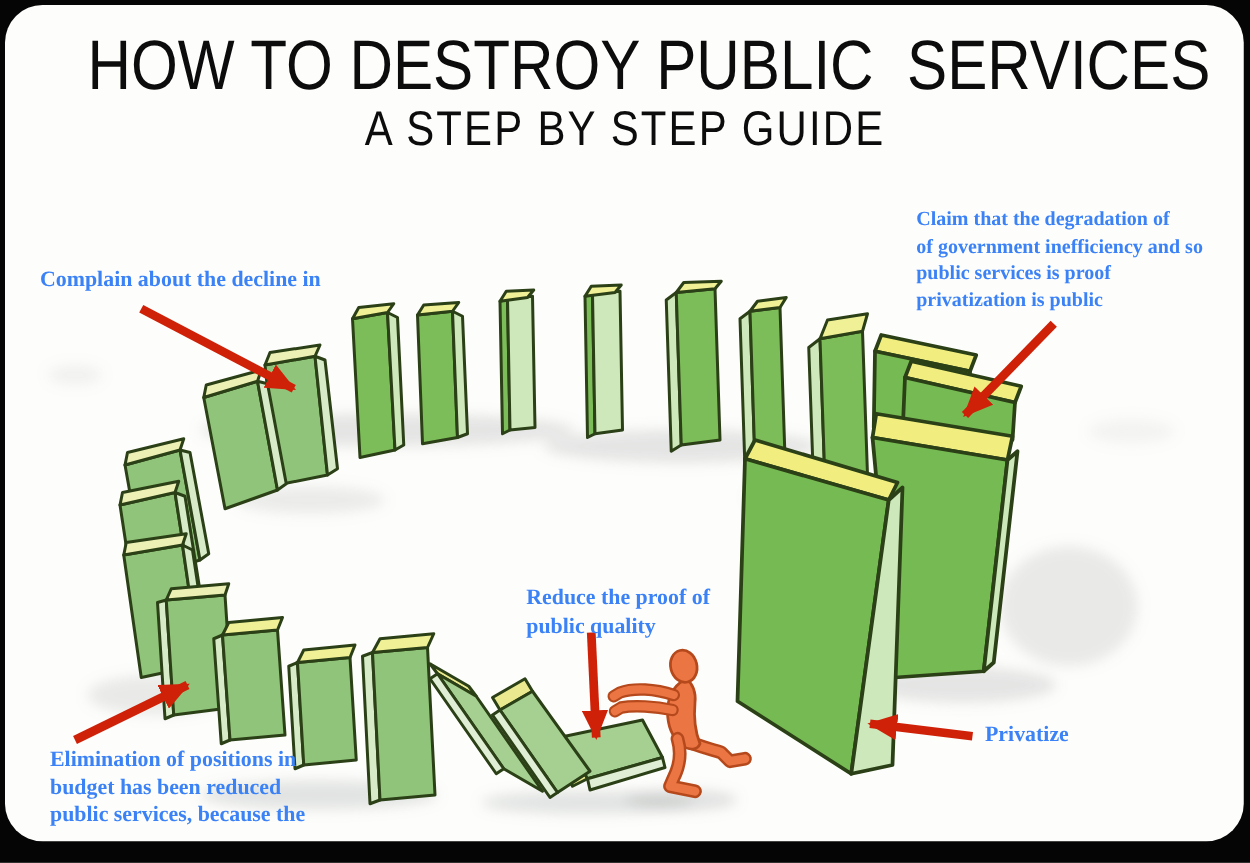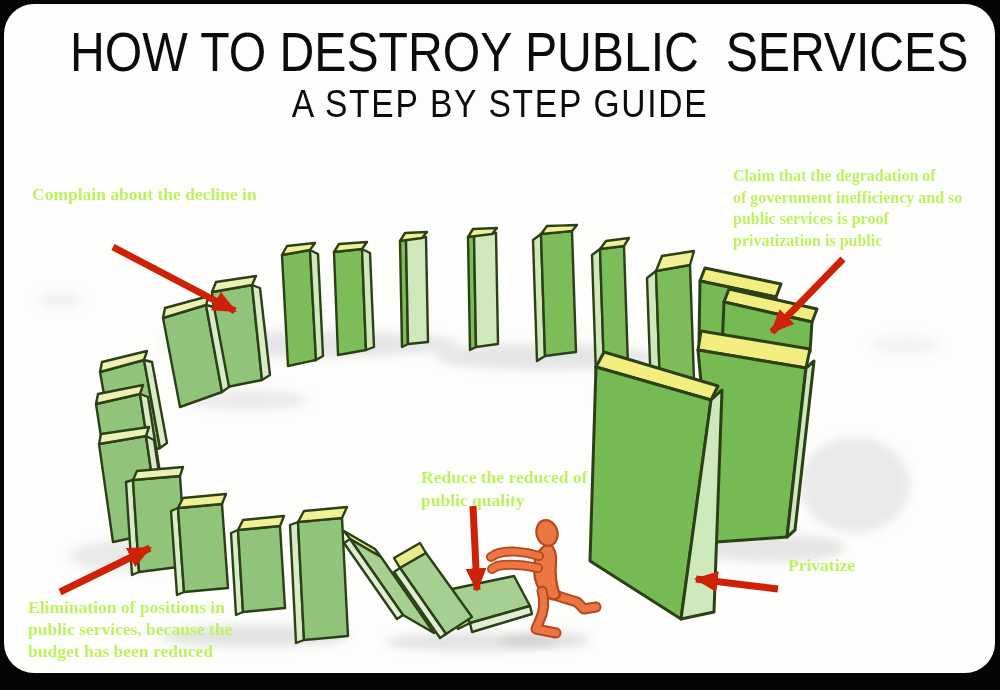--- a/index.html
+++ b/index.html
@@ -4,21 +4,21 @@
 <style>
   html,body{margin:0;padding:0;background:#000;}
   .stage{position:relative;width:1000px;height:690px;background:#050505;overflow:hidden;
          font-family:"Liberation Sans",sans-serif;}
   .card{position:absolute;left:4px;top:4px;width:991px;height:669px;background:#fdfdfb;border-radius:30px;}
   .scene{position:absolute;left:0;top:0;width:1000px;height:690px;}
   .title{position:absolute;top:24px;left:0;width:100%;text-align:center;color:#0c0c0c;
          font:400 56px/1 "Liberation Sans",sans-serif;transform:scaleX(.86);white-space:pre;}
   .subtitle{position:absolute;top:84px;left:0;width:100%;text-align:center;color:#0c0c0c;
          font:400 39px/1 "Liberation Sans",sans-serif;transform:scaleX(.86);letter-spacing:2px;white-space:pre;}
-  .ann{position:absolute;color:#bef264;font:700 17.5px/22px "Liberation Serif",serif;}
+  .ann{position:absolute;color:#3b82f6;font:700 17.5px/22px "Liberation Serif",serif;}
   .ann-claim{font-size:16px;line-height:21.5px;}
   .ann-reduce{line-height:23px;}
   
   .scene polygon{stroke:#2b4016;stroke-width:2.4;stroke-linejoin:round;}
   .scene .big polygon{stroke-width:3;}
   .f{fill:#7cbd59}.s{fill:#cfe8bb}.y{fill:#f0f096}
   .f2{fill:#90c47a}.s2{fill:#d8ebc9}.y2{fill:#edf0b4}
   .f3{fill:#a6d092}.s3{fill:#dfeed4}.y3{fill:#eae98f}
   .fg{fill:#76ba53}.sg{fill:#cde8ba}.yg{fill:#f1ee7f}
   .limb-d{fill:none;stroke:#b5491c;stroke-linecap:round;stroke-linejoin:round;}
@@ -197,34 +197,34 @@
 
     <g>
       <line class="arrow" x1="113" y1="247" x2="235" y2="311" marker-end="url(#ah)"></line>
       <line class="arrow" x1="843" y1="259" x2="772" y2="332" marker-end="url(#ah)"></line>
       <line class="arrow" x1="473" y1="506" x2="477" y2="590" marker-end="url(#ah)"></line>
       <line class="arrow" x1="60" y1="592" x2="150" y2="548" marker-end="url(#ah)"></line>
       <line class="arrow" x1="778" y1="589" x2="696" y2="579" marker-end="url(#ah)"></line>
     </g>
   </svg>
 
-  <div class="ann" style="left:32px;top:183px">
+  <div class="ann" style="left:32px;top:212px">
     <div>Complain about the decline in</div>
   </div>
   <div class="ann ann-claim" style="left:733px;top:165px">
     <div>Claim that the degradation of</div>
     <div>of government inefficiency and so</div>
     <div>public services is proof</div>
     <div>privatization is public</div>
   </div>
   <div class="ann ann-reduce" style="left:421px;top:466px">
-    <div>Reduce the reduced of</div>
+    <div>Reduce the proof of</div>
     <div>public quality</div>
   </div>
-  <div class="ann" style="left:28px;top:596px">
+  <div class="ann" style="left:40px;top:596px">
     <div>Elimination of positions in</div>
+    <div>budget has been reduced</div>
     <div>public services, because the</div>
-    <div>budget has been reduced</div>
-  </div>
-  <div class="ann" style="left:788px;top:554px">
+  </div>
+  <div class="ann" style="left:788px;top:576px">
     <div>Privatize</div>
   </div>
 </div>
 
 </body></html>

